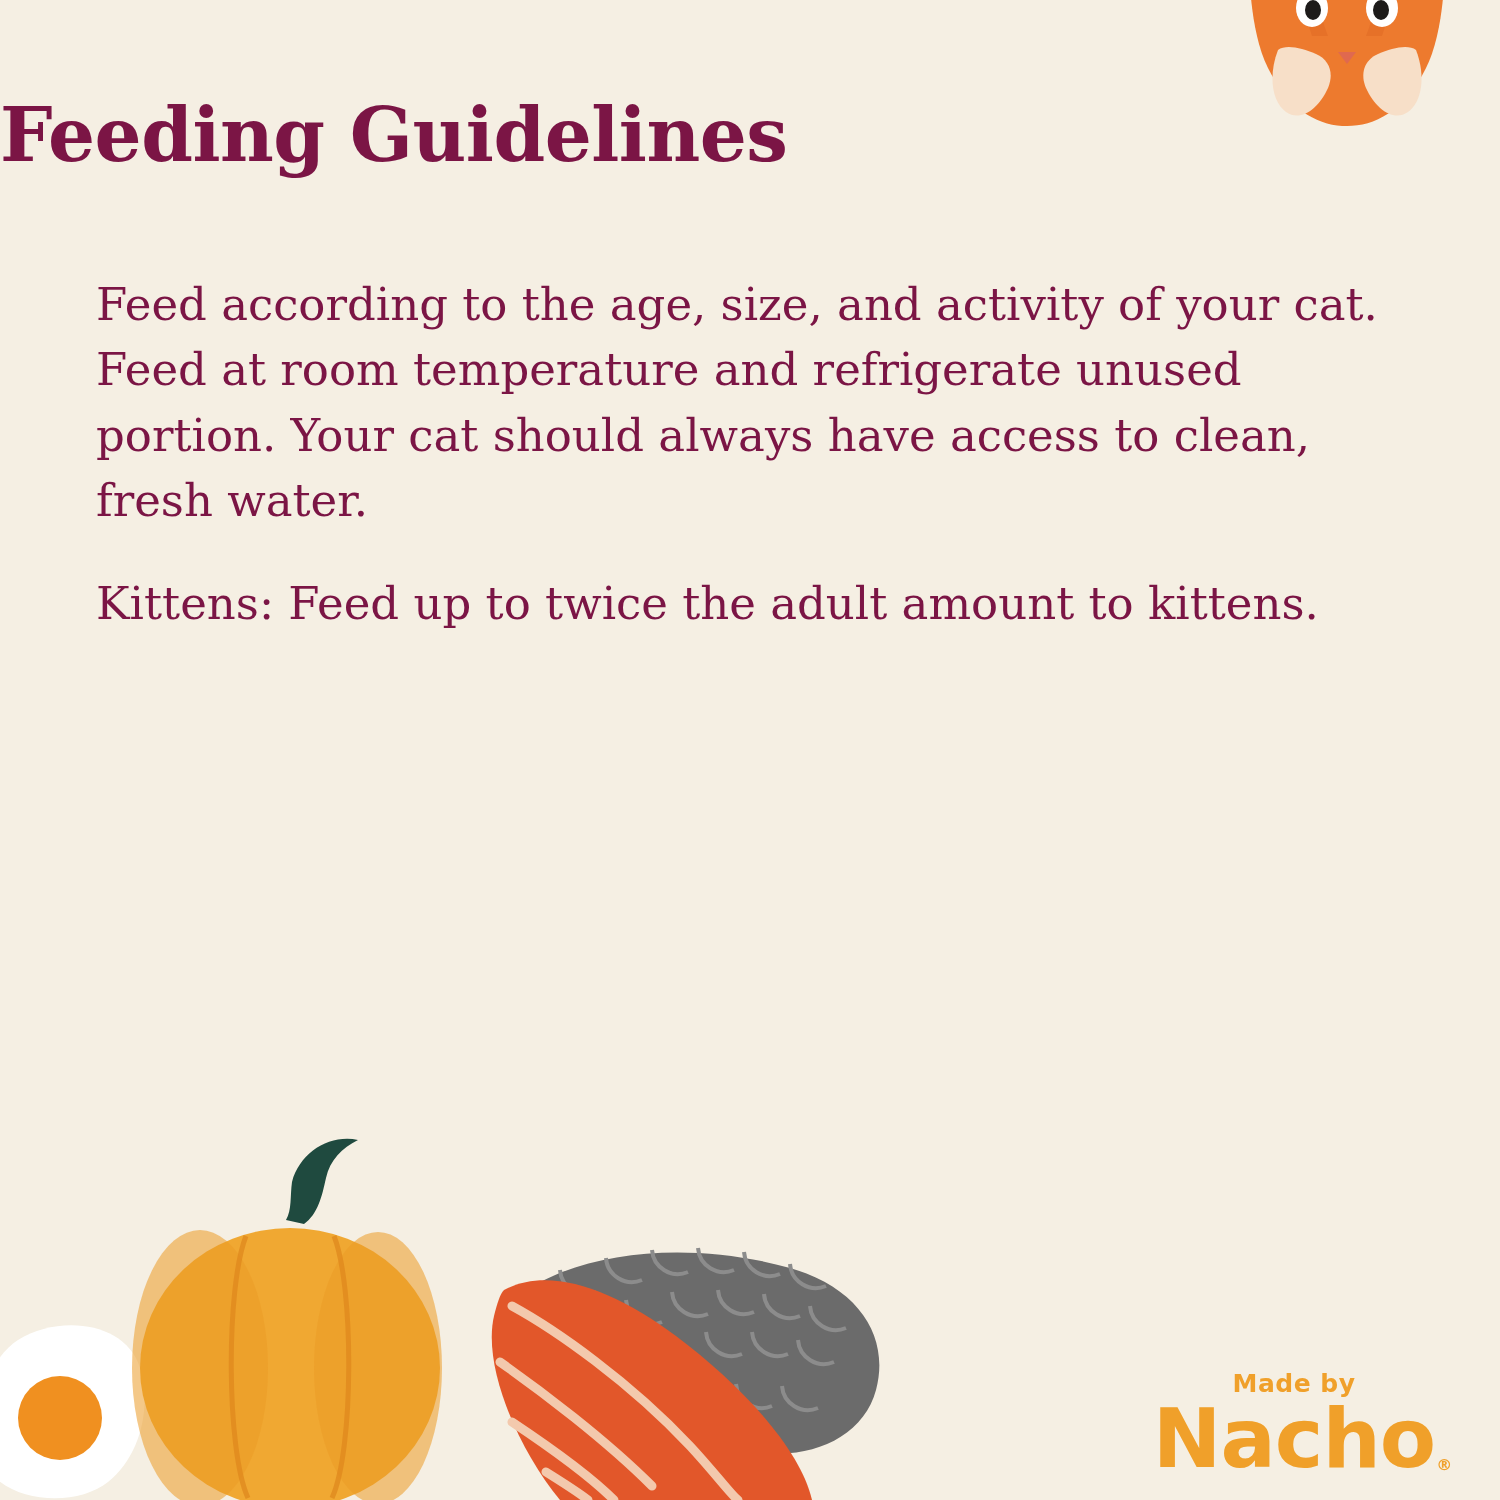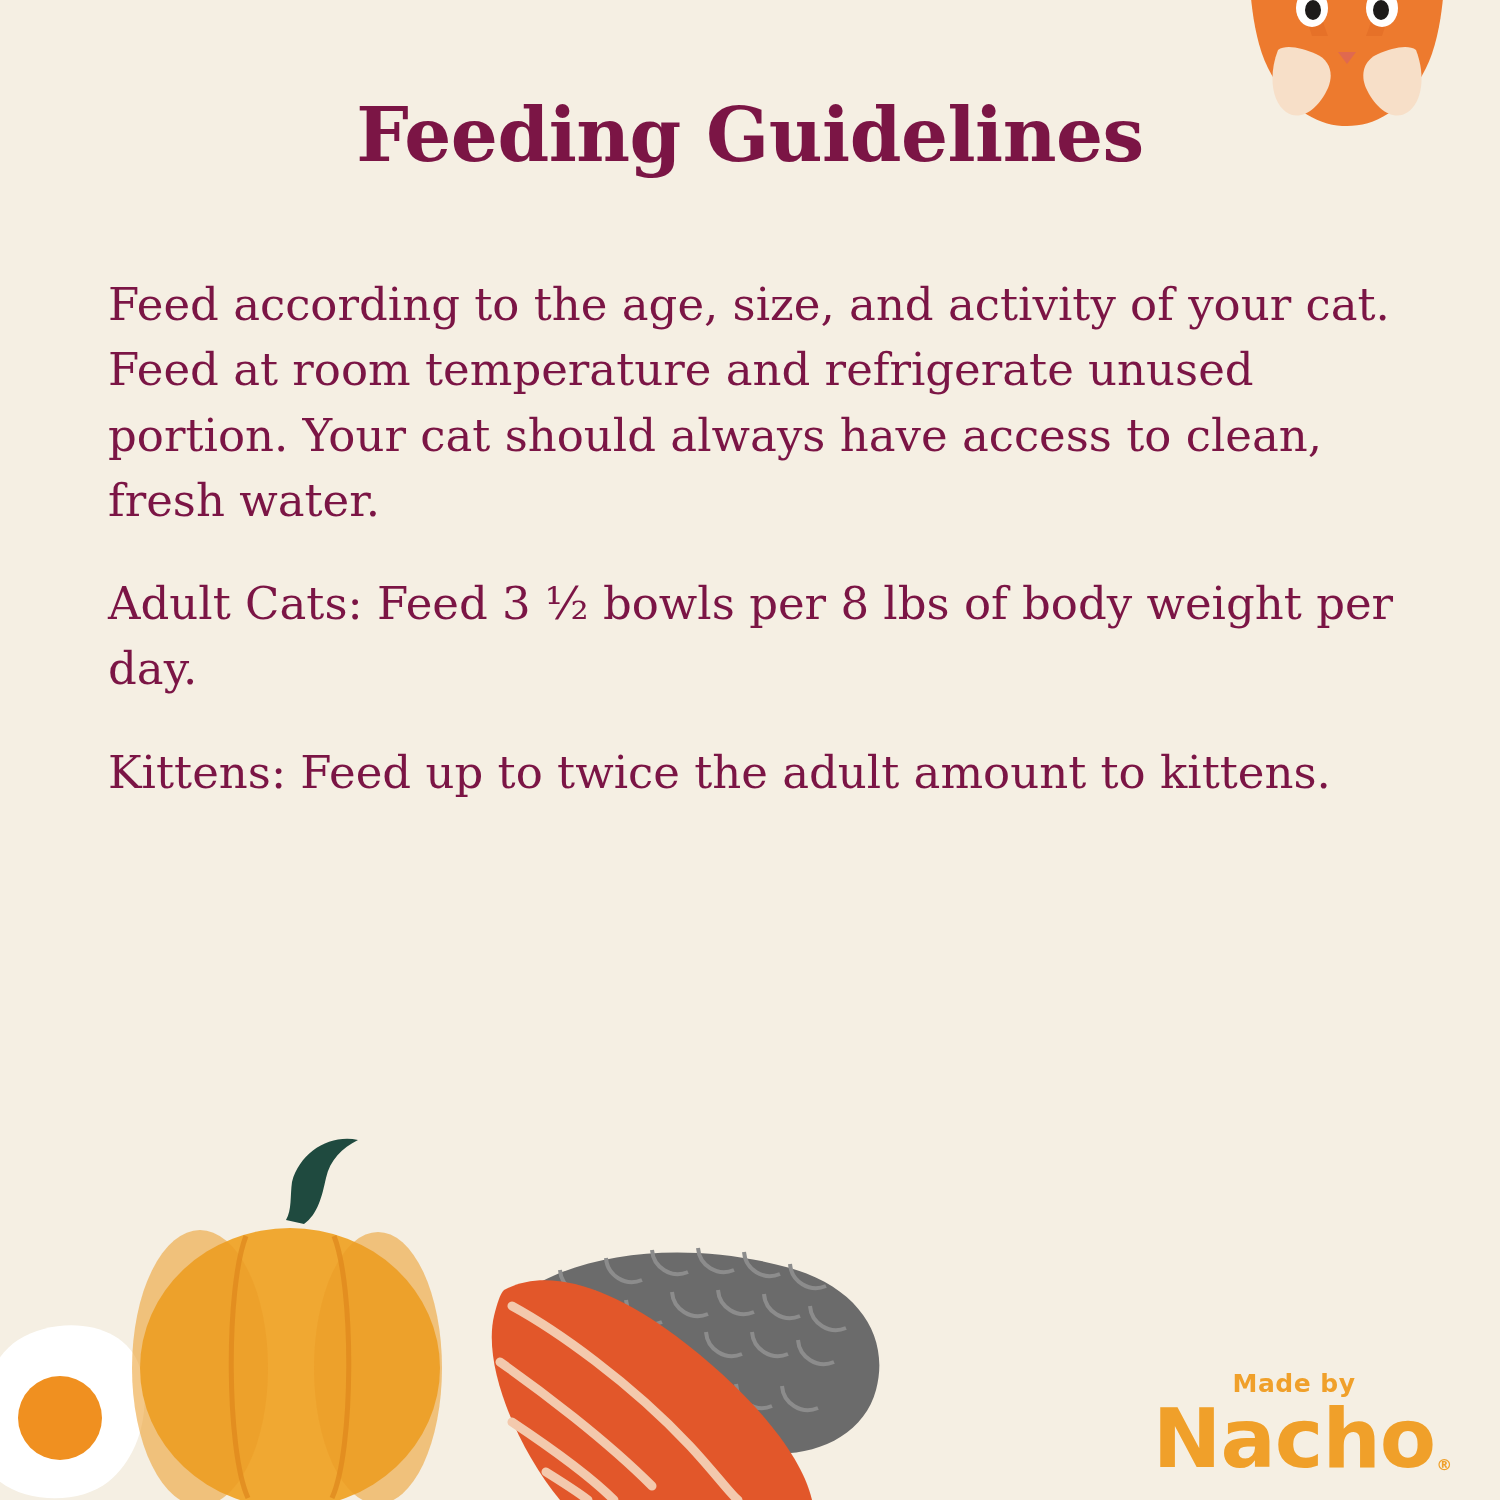--- a/index.html
+++ b/index.html
@@ -20,34 +20,34 @@
     background: #f5efe3;
     overflow: hidden;
   }
 
   
   .title {
     position: absolute;
     top: 95px;
     left: 0;
     width: 100%;
-    text-align: center;
+    text-align: left;
     font-family: "DejaVu Serif", serif;
     font-weight: bold;
     font-size: 74px;
     line-height: 1.1;
     color: #7b1545;
     letter-spacing: -0.5px;
   }
 
   
   .body-copy {
     position: absolute;
     top: 272px;
-    left: 108px;
+    left: 96px;
     width: 1290px;
     color: #7b1545;
     font-family: "DejaVu Serif", serif;
     font-size: 45px;
     line-height: 1.45;
   }
   .body-copy p {
     margin: 0 0 38px 0;
   }
   .body-copy p:last-child {
@@ -132,21 +132,20 @@
       <path d="M174 74 C184 100 180 126 166 136 C152 146 134 134 124 112 C118 98 122 84 136 78 C150 72 166 68 174 74 Z" fill="#f7dfc8"></path>
 
       <path d="M96 76 L114 76 L105 88 Z" fill="#e0694f"></path>
     </svg>
   </div>
 
   <div class="title">Feeding Guidelines</div>
 
   <div class="body-copy">
     <p>Feed according to the age, size, and activity of your cat. Feed at room temperature and refrigerate unused portion. Your cat should always have access to clean, fresh water.</p>
-    <p>Adult Cats: Feed 3 ½ bowls per 8 lbs of body weight per day.</p>
     <p>Kittens: Feed up to twice the adult amount to kittens.</p>
   </div>
 
   <div class="food-illustration">
     <svg viewBox="0 0 950 400" width="950" height="400" aria-hidden="true">
 
       <g>
         <path d="M18 240 C60 214 126 222 140 268 C152 308 140 356 108 382 C78 406 16 404 -10 372 C-34 342 -22 266 18 240 Z" fill="#ffffff"></path>
         <circle cx="60" cy="318" r="42" fill="#f09020"></circle>
       </g>

